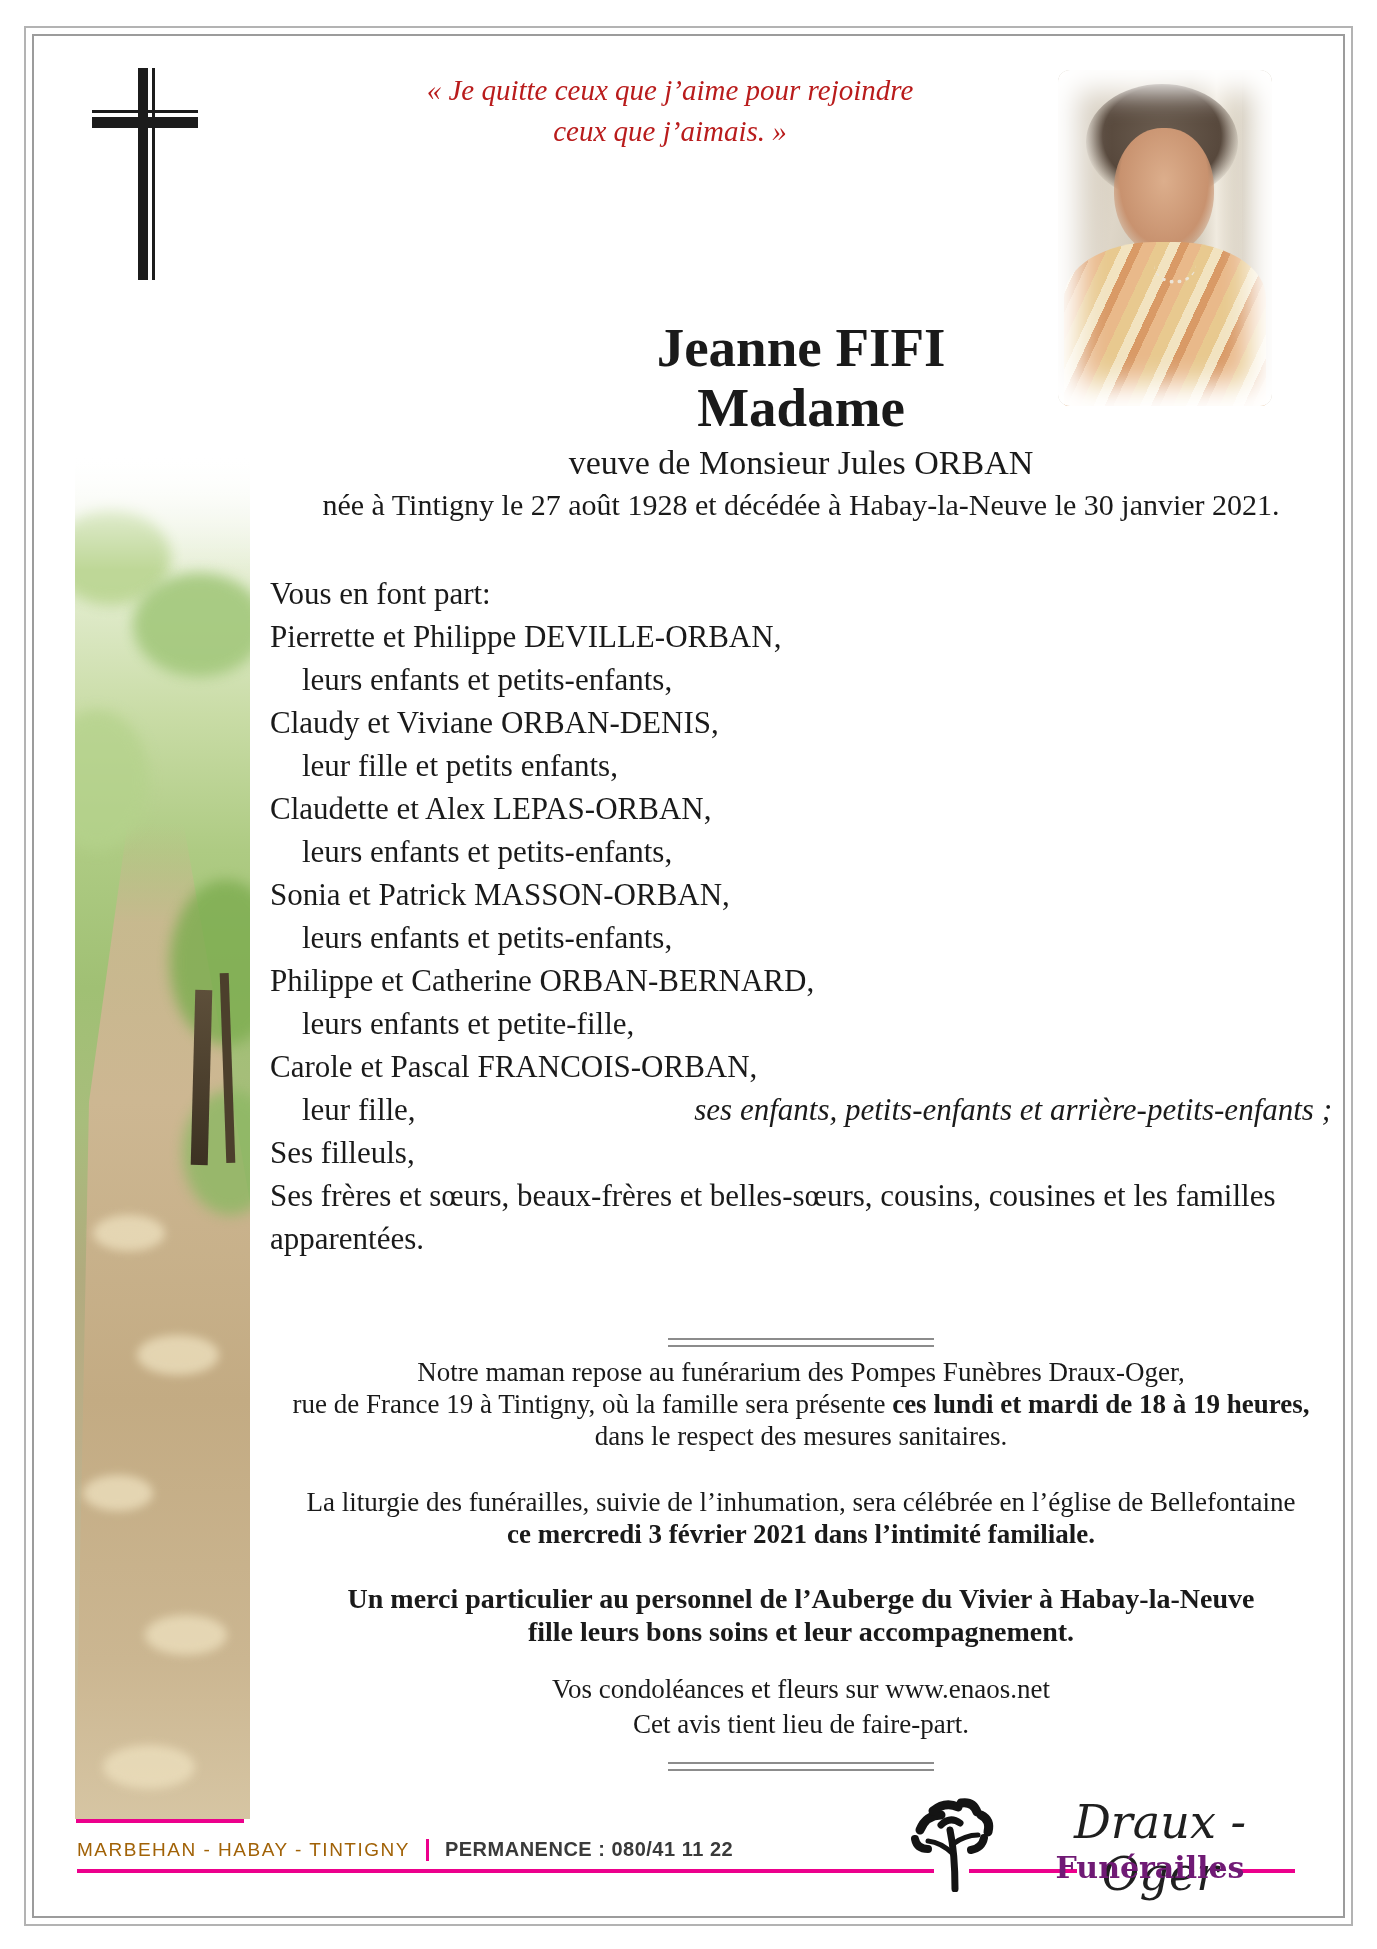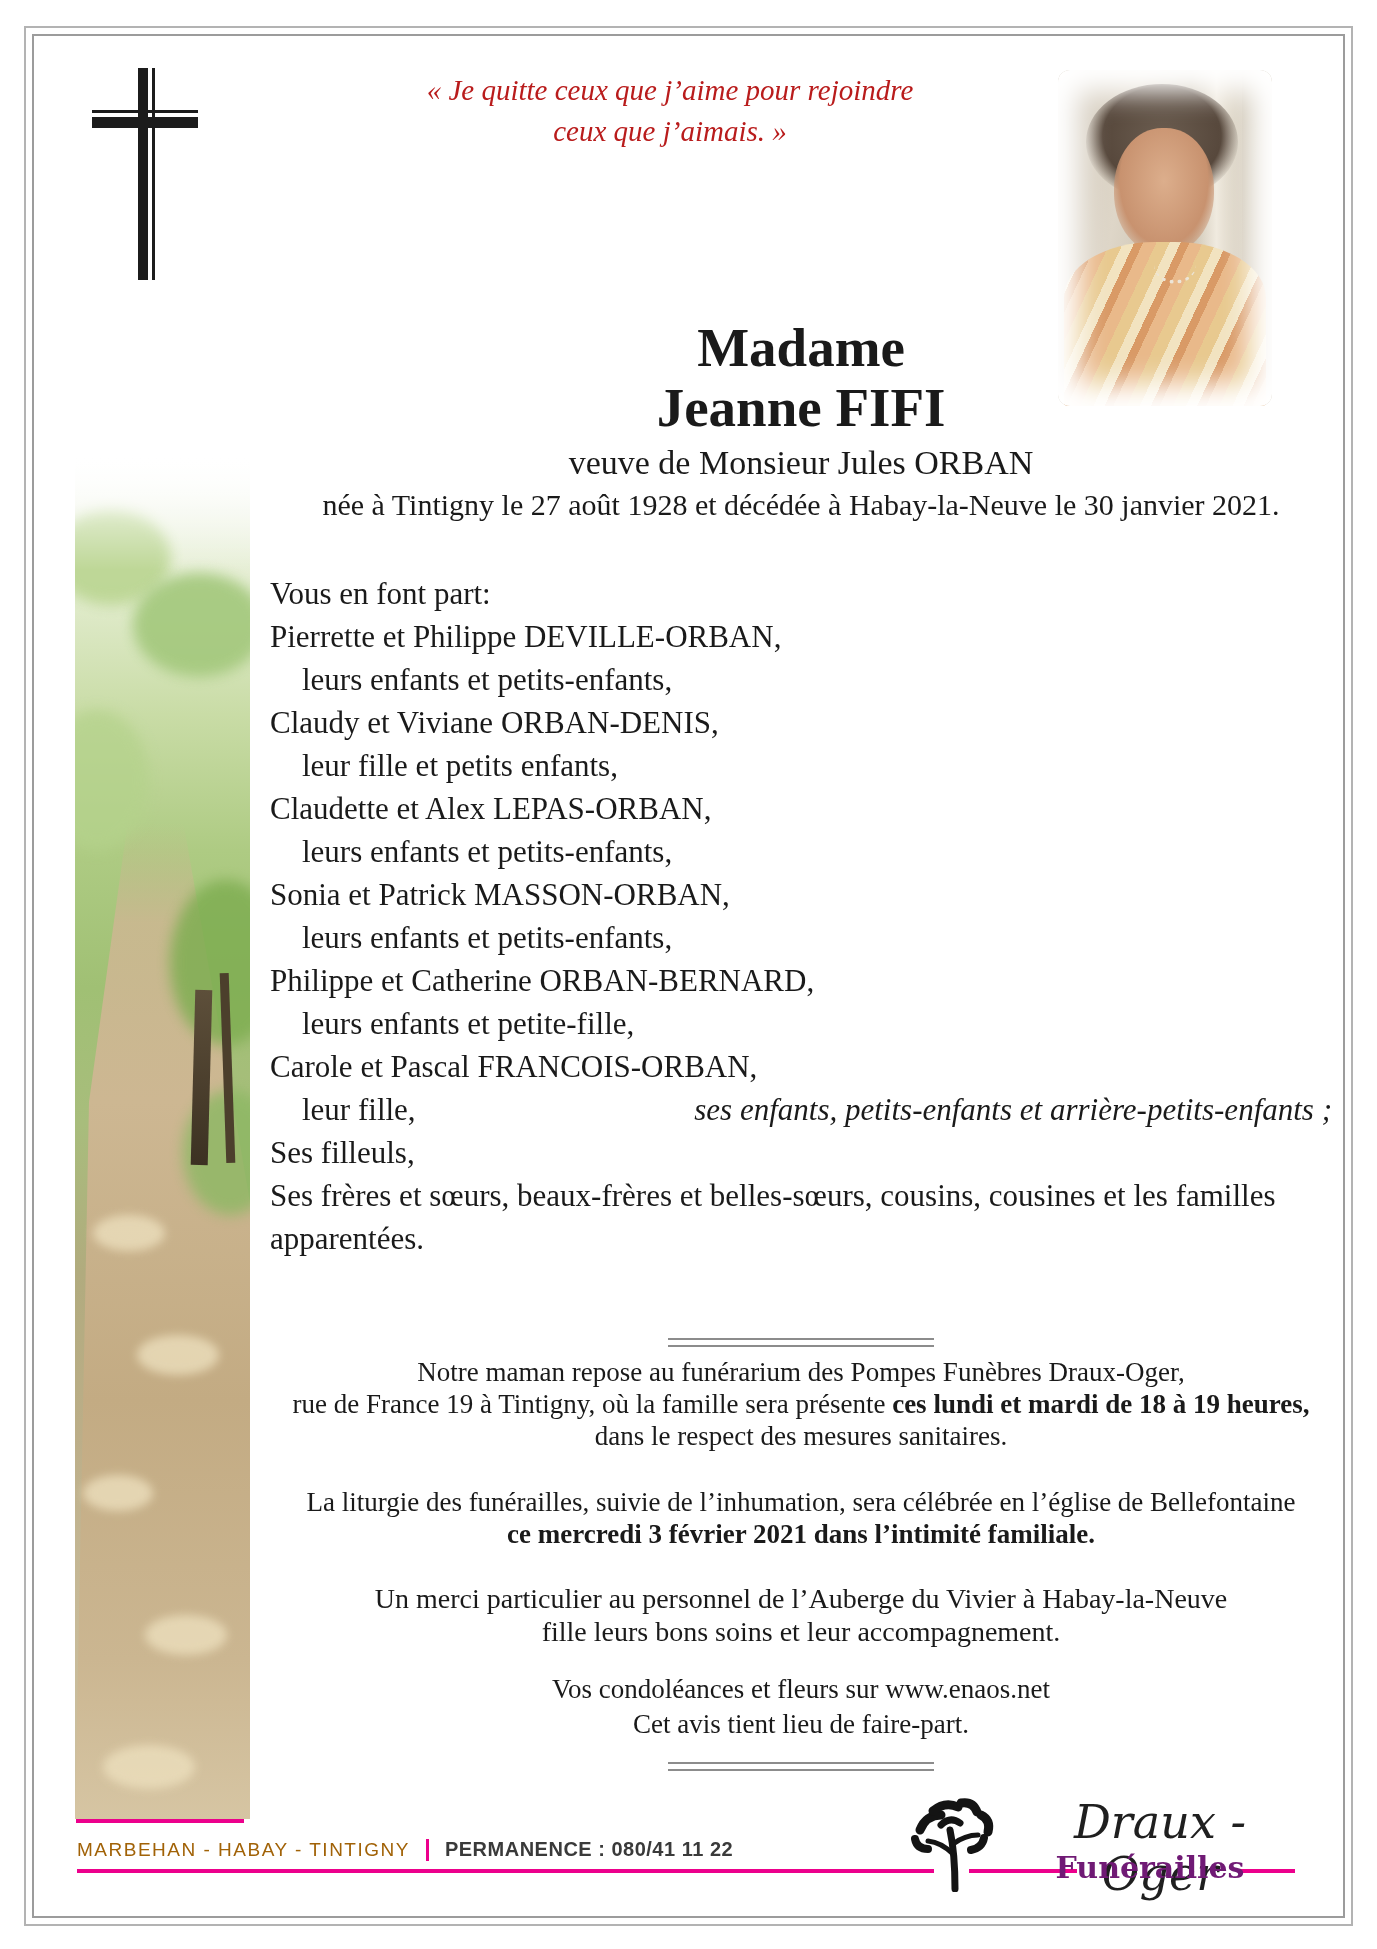--- a/index.html
+++ b/index.html
@@ -47,21 +47,21 @@
   .special-line .sl-left{padding-left:32px;}
   .special-line .sl-right{margin-left:auto;font-style:italic;}
 
   
   .rule-wrap{position:absolute;left:270px;width:1062px;}
   .rule{width:266px;height:5px;margin:0 auto;border-top:2px solid #8c8c8c;border-bottom:2px solid #8c8c8c;}
 
   
   .para{position:absolute;left:270px;width:1062px;text-align:center;font-size:27px;line-height:32px;}
   .para b{font-weight:bold;}
-  .p3{font-size:28px;line-height:33px;font-weight:normal;}
+  .p3{font-size:28px;line-height:33px;font-weight:bold;}
   .p4{line-height:35px;}
 
   
   .strip{position:absolute;left:75px;top:455px;width:175px;height:1364px;overflow:hidden;}
   .strip div{position:absolute;}
   .strip-base{inset:0;background:linear-gradient(to bottom,#ffffff 0%,#f1f5e8 4%,#e2ecce 10%,#c9dca6 19%,#aecb83 29%,#a0c074 39%,#a8bd7c 49%,#b1ab7e 60%,#bcae88 72%,#c6b997 84%,#cec2a2 100%);}
   .strip-path{left:0;top:27%;width:100%;height:73%;
       background:linear-gradient(to bottom,rgba(205,183,146,0) 0%,rgba(205,183,146,.85) 10%,#cdb792 28%,#c3ab83 58%,#cbb691 84%,#d6c5a3 100%);
       clip-path:polygon(30% 0,62% 0,100% 38%,100% 100%,0 100%,8% 28%);}
   .blob{border-radius:50%;filter:blur(7px);}
@@ -141,22 +141,22 @@
     <div class="po-bg"></div>
     <div class="po-col"></div>
     <div class="po-hair"></div>
     <div class="po-face"></div>
     <div class="po-blouse"></div>
     <div class="po-necklace"></div>
     <div class="po-feather"></div>
   </div>
 
   <div class="header">
+    <div class="title">Jeanne FIFI</div>
     <div class="title">Madame</div>
-    <div class="title">Jeanne FIFI</div>
     <div class="subtitle">veuve de Monsieur Jules ORBAN</div>
     <div class="dates">née à Tintigny le 27 août 1928 et décédée à Habay-la-Neuve le 30 janvier 2021.</div>
   </div>
 
   <div class="family">
     <div>Vous en font part:</div>
     <div class="fam-line">Pierrette et Philippe DEVILLE-ORBAN,</div>
     <div class="fam-line indent">leurs enfants et petits-enfants,</div>
     <div class="fam-line">Claudy et Viviane ORBAN-DENIS,</div>
     <div class="fam-line indent">leur fille et petits enfants,</div>

